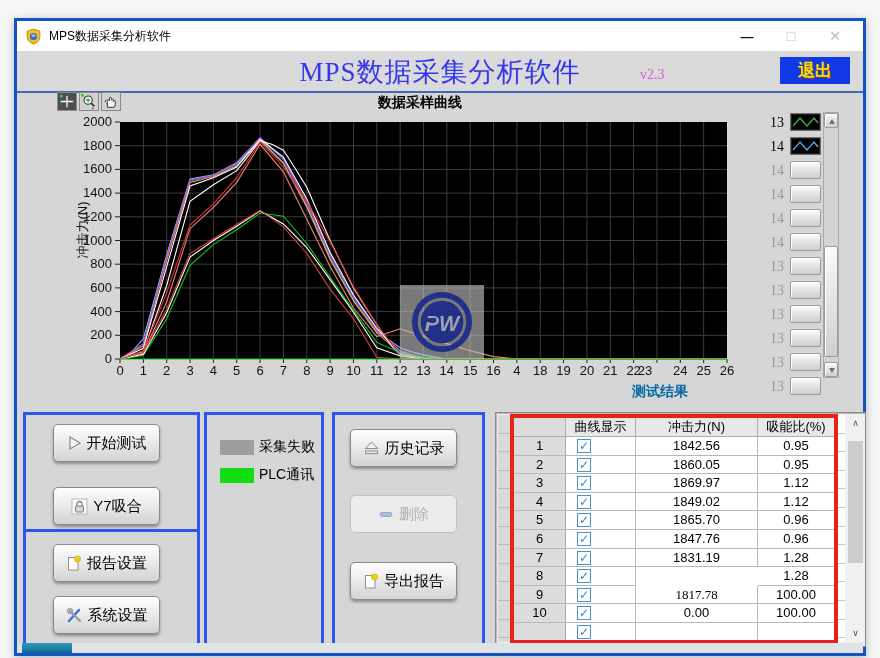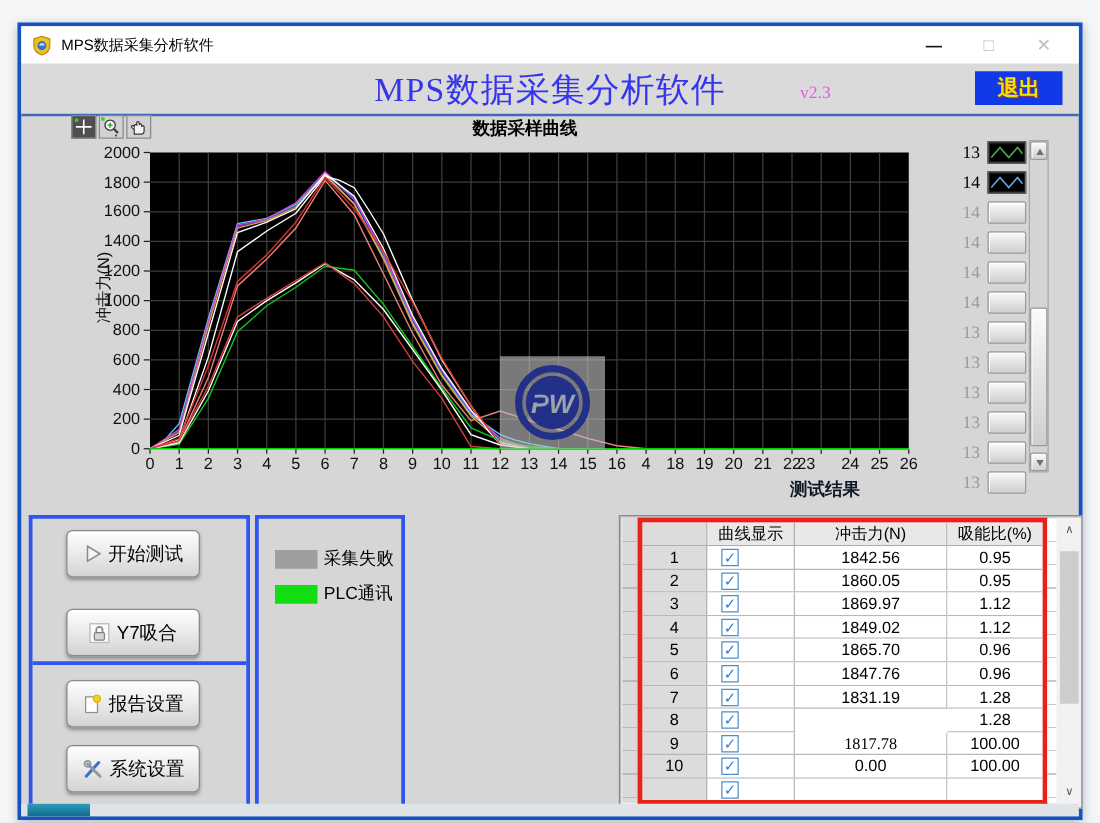--- a/index.html
+++ b/index.html
@@ -62,21 +62,21 @@
            border-radius:2px; box-shadow:inset 1px 1px 0 #fff; }
 
   .vsb { position:absolute; width:16px; background:#d4d4d4; border:1px solid #a8a8a8; }
   .vsb .btn { position:absolute; left:0; width:14px; height:15px; }
   .vsb .thumb { position:absolute; left:0; width:14px; }
   .tri-up, .tri-dn { position:absolute; left:4px; width:0; height:0; border-left:3px solid transparent; border-right:3px solid transparent; }
   .tri-up { top:5px; border-bottom:5px solid #707070; }
   .tri-dn { top:5px; border-top:5px solid #707070; }
 
   .results-title { position:absolute; left:543px; top:362px; width:200px; text-align:center;
-                   font-size:14px; font-weight:bold; color:#0f172a;font-family:Liberation Mono, monospace; }
+                   font-size:14px; font-weight:bold; color:#0369a1;font-family:Liberation Mono, monospace; }
 
   
   .panel { position:absolute; top:391px; height:235px; border:3px solid #2e55ef; background:#d6d6d6; }
   #panel-control { left:6px;   width:177px; }
   #panel-status  { left:187px; width:120px; }
   #panel-actions { left:315px; width:153px; }
 
   .cbtn { position:absolute; left:27px; width:107px; height:38px; border:1px solid #8a8a8a; border-radius:5px;
           background:linear-gradient(#fefefe,#ececec 45%,#d3d3d3);
           box-shadow:0 2px 3px rgba(0,0,0,.35), inset 0 1px 0 #fff;
@@ -409,20 +409,42 @@
     <div class="status-row" style="top:24px;">
       <div class="status-sw" style="background: rgb(158, 158, 158);"></div>
       <div class="status-lab">采集失败</div>
     </div>
     <div class="status-row" style="top:52px;">
       <div class="status-sw" style="background: rgb(18, 220, 18);"></div>
       <div class="status-lab">PLC通讯</div>
     </div>
   </div>
 
+  <div class="panel" id="panel-actions">
+    <div class="cbtn" style="left:15px; top:14px;">
+      <svg width="17" height="16" viewBox="0 0 17 16">
+        <polygon points="8.5,2 14.5,8.5 2.5,8.5" fill="#f0f0f0" stroke="#8a8a8a"></polygon>
+        <rect x="2.5" y="11" width="12" height="2.6" fill="#f0f0f0" stroke="#8a8a8a"></rect>
+      </svg>
+      <span>历史记录</span>
+    </div>
+    <div class="cbtn disabled" style="left:15px; top:80px;">
+      <svg width="16" height="16" viewBox="0 0 16 16">
+        <rect x="2" y="6.5" width="12" height="4" rx="2" fill="#aebde0" stroke="#9aa8cc"></rect>
+      </svg>
+      <span>删除</span>
+    </div>
+    <div class="cbtn" style="left:15px; top:147px;">
+      <svg width="16" height="17" viewBox="0 0 16 17">
+        <rect x="2.5" y="2.5" width="9.5" height="12.5" fill="#ffffff" stroke="#8f8f8f"></rect>
+        <circle cx="11.5" cy="4" r="3" fill="#f2d116" stroke="#cdb10c" stroke-width="0.8"></circle>
+      </svg>
+      <span>导出报告</span>
+    </div>
+  </div>
 
   <div class="tablewrap">
     <div class="rowstrip"></div>
     <div class="redbox">
       <div class="thead">
         <div class="hc" style="left:0; width:52px; background:#dcdcdc;"></div>
         <div class="hc" style="left:52px; width:70px;">曲线显示</div>
         <div class="hc" style="left:122px; width:122px;">冲击力(N)</div>
         <div class="hc" style="left:244px; width:76px; border-right:none;">吸能比(%)</div>
       </div>

